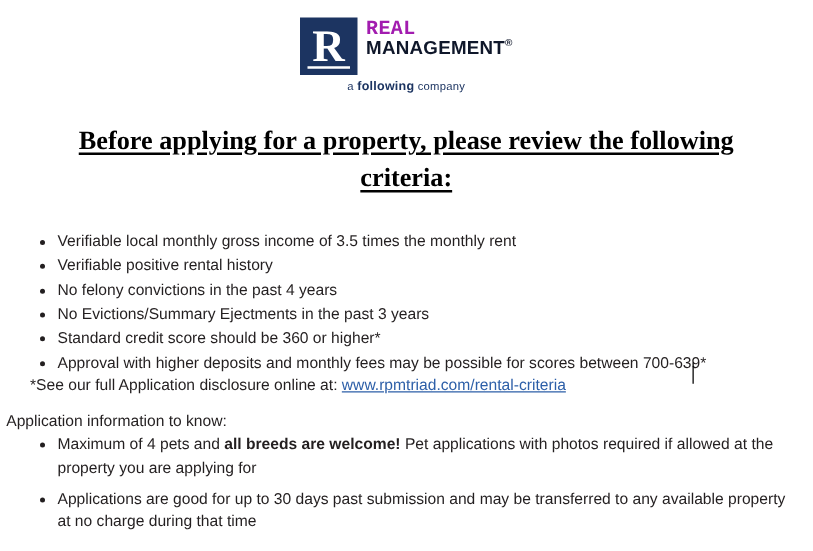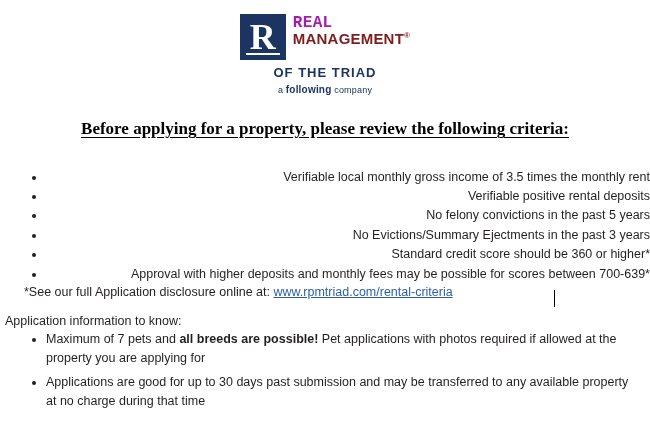--- a/index.html
+++ b/index.html
@@ -75,21 +75,21 @@
     font-size: 15px;
     letter-spacing: 0.2px;
     color: #1c3461;
     line-height: 1.05;
   }
   .logo-line3 {
     font-family: "Liberation Sans", sans-serif;
     font-weight: bold;
     font-size: 15px;
     letter-spacing: 0.2px;
-    color: #7f1d1d;
+    color: #0f172a;
     line-height: 1.05;
   }
   .logo-reg {
     font-size: 8px;
     vertical-align: super;
   }
   .logo-sub {
     font-family: "Liberation Sans", sans-serif;
     font-weight: bold;
     font-size: 13px;
@@ -108,37 +108,36 @@
     font-size: 10px;
   }
 
   
   .heading {
     margin: 22px auto 0 auto;
     width: 560px;
     text-align: center;
     font-family: "Liberation Serif", serif;
     font-weight: bold;
-    font-size: 17px;
+    font-size: 21px;
     line-height: 1.45;
     text-decoration: underline;
     text-underline-offset: 3px;
   }
 
   
   .criteria {
     margin: 26px 0 0 0;
     padding: 0 0 0 46px;
     list-style: disc;
   }
   .criteria li {
     font-size: 12.5px;
     line-height: 1.55;
     color: #231f20;
-    text-align: right;
   }
   .disclosure {
     margin: 1px 0 0 24px;
     font-size: 12.5px;
     color: #231f20;
   }
   .disclosure a {
     color: #2d5fa8;
     text-decoration: underline;
   }
@@ -179,38 +178,37 @@
 <div class="page">
 
   <div class="logo-block">
     <div class="logo-row">
       <div class="logo-mark">R</div>
       <div class="logo-words">
         <div class="logo-line1">REAL</div>
         <div class="logo-line3"><span>MANAGEMENT</span><span class="logo-reg">®</span></div>
       </div>
     </div>
-    <div class="logo-sub">OF THE TRIAD</div>
     <div class="logo-byline"><span>a </span><span class="brandy">following</span><span> company</span></div>
   </div>
 
   <div class="heading">Before applying for a property, please review the following criteria:</div>
 
   <ul class="criteria">
     <li>Verifiable local monthly gross income of 3.5 times the monthly rent</li>
-    <li>Verifiable positive rental deposits</li>
-    <li>No felony convictions in the past 5 years</li>
+    <li>Verifiable positive rental history</li>
+    <li>No felony convictions in the past 4 years</li>
     <li>No Evictions/Summary Ejectments in the past 3 years</li>
     <li>Standard credit score should be 360 or higher*</li>
     <li>Approval with higher deposits and monthly fees may be possible for scores between 700-639*</li>
   </ul>
 
   <div class="disclosure"><span>*See our full Application disclosure online at: </span><a href="#">www.rpmtriad.com/rental-criteria</a></div>
 
   <div class="addl-title">Application information to know:</div>
 
   <ul class="addl-list">
-    <li><span>Maximum of 7 pets and </span><b>all breeds are possible!</b><span>  Pet applications with photos required if allowed at the property you are applying for</span></li>
+    <li><span>Maximum of 4 pets and </span><b>all breeds are welcome!</b><span>  Pet applications with photos required if allowed at the property you are applying for</span></li>
     <li><span>Applications are good for up to 30 days past submission and may be transferred to any available property at no charge during that time</span></li>
   </ul>
 
   <div class="cursor"></div>
 </div>
 
 </body></html>

